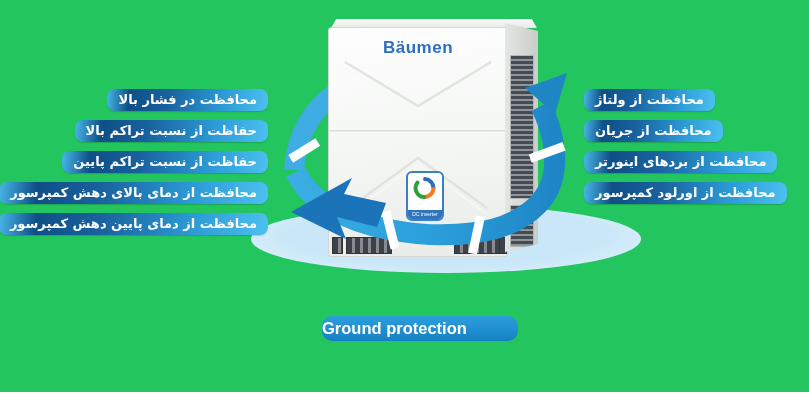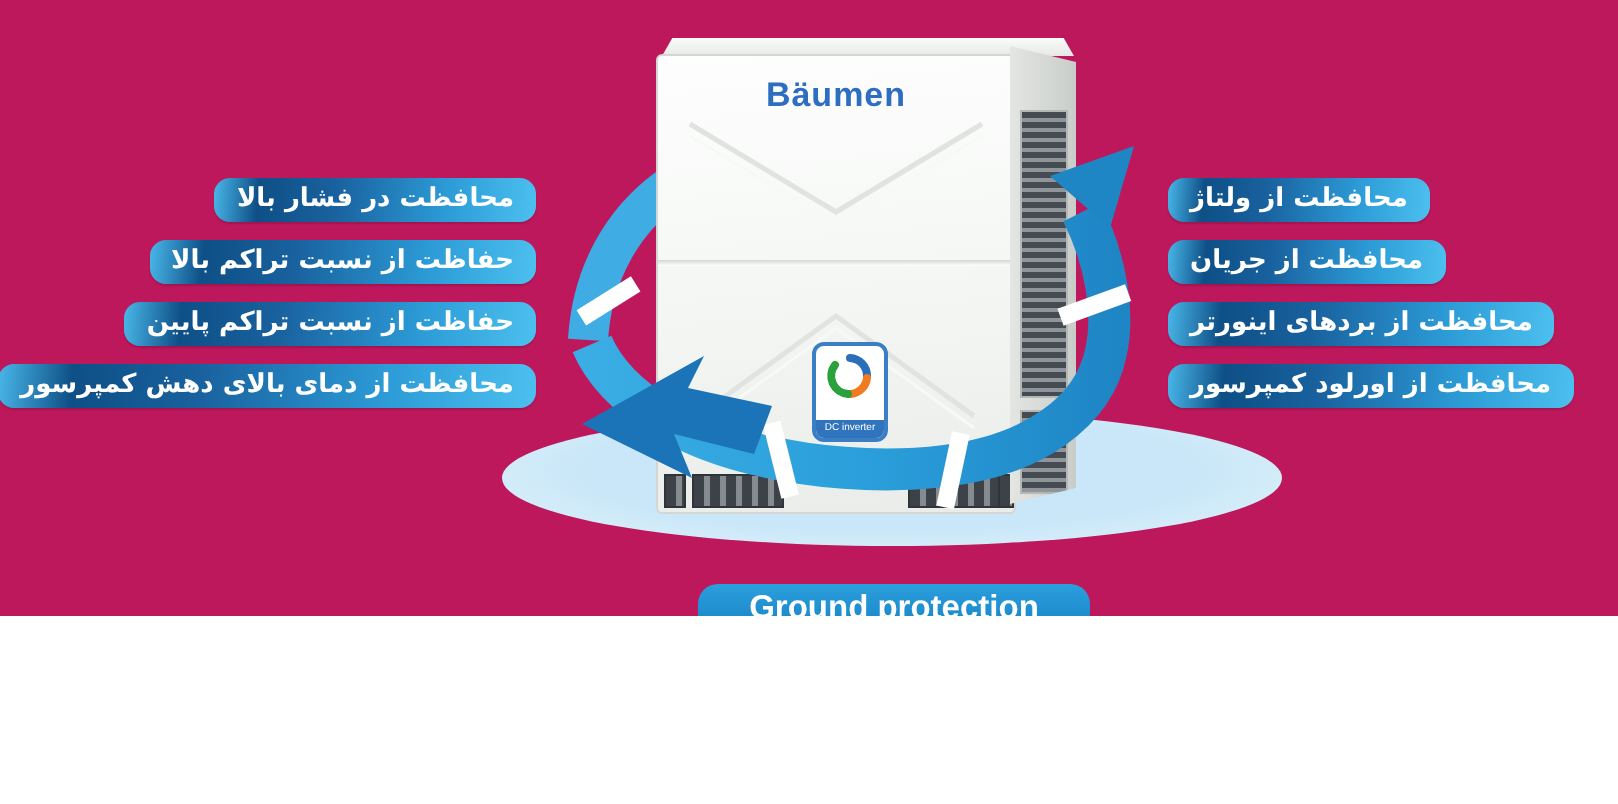--- a/index.html
+++ b/index.html
@@ -1,16 +1,16 @@
 <!DOCTYPE html>
 <html><head>
 <meta charset="utf-8">
 <style>
   html,body{margin:0;padding:0;background:#fff;}
-  .stage{position:relative;width:809px;height:308px;background:#be185d;overflow:hidden;
+  .stage{position:relative;width:809px;height:392px;background:#22c55e;overflow:hidden;
          font-family:"DejaVu Sans",sans-serif;}
   
   .floor{position:absolute;left:251px;top:205px;width:390px;height:68px;border-radius:50%;
          background:radial-gradient(ellipse at 50% 45%, #c9e7f8 55%, #d8eefa 80%, #eaf6fd 100%);z-index:1;}
   
   .svg-back{position:absolute;left:0;top:0;z-index:2;pointer-events:none;}
   .svg-front{position:absolute;left:0;top:0;z-index:4;pointer-events:none;}
   
   .unit-top{position:absolute;left:331px;top:19px;width:206px;height:9px;z-index:3;
             background:linear-gradient(180deg,#fafcfa,#e7e9e7);
@@ -46,24 +46,24 @@
   .louver.bottom{top:182px;height:40px;}
   
   .pill-col{position:absolute;display:flex;flex-direction:column;gap:9px;z-index:6;margin-top:32px;}
   .pill-col.left{left:6px;top:57px;width:262px;align-items:flex-end;}
   .pill-col.right{left:584px;top:57px;width:222px;align-items:flex-start;}
   .pill{height:22px;line-height:22px;padding:0 11px;border-radius:8px;white-space:nowrap;
         color:#ffffff;font-size:13px;font-weight:bold;direction:rtl;
         background:linear-gradient(95deg,#49b7e9 0%,#0e4f86 14%,#19629f 38%,#2c9bd6 72%,#4cc0ef 100%);
         box-shadow:0 1px 1px rgba(0,0,0,.15);}
   
-  .ground{position:absolute;left:322px;top:292px;width:196px;height:25px;z-index:6;
+  .ground{position:absolute;left:322px;top:316px;width:196px;height:25px;z-index:6;
           border-radius:10px;background:linear-gradient(180deg,#2c9fdd,#1581c4);
-          color:#fff;text-align:center;line-height:25px;font-size:16.5px;font-weight:bold;
-          font-family:"Liberation Sans",sans-serif;margin-left:27px;}
+          color:#fff;text-align:left;line-height:25px;font-size:16.5px;font-weight:bold;
+          font-family:"Liberation Sans",sans-serif;}
 </style>
 </head>
 <body>
 
 <div class="stage">
 
   <div class="floor"></div>
 
   <svg class="svg-back" width="809" height="402" viewBox="0 0 809 402">
     <path d="M 334 94 C 312 110, 296 136, 294 170" fill="none" stroke="#3fade3" stroke-width="20"></path>
@@ -112,20 +112,21 @@
     <rect x="529" y="148" width="36" height="9" fill="#ffffff" transform="rotate(-20 547 152)"></rect>
     <polygon points="525,88 567,73 555,114" fill="#1f86c6"></polygon>
     <polygon points="291,212 352,178 344,194 386,203 377,227 337,217 346,239" fill="#1b74b8"></polygon>
   </svg>
 
   <div class="pill-col left">
     <div class="pill" dir="rtl">محافظت در فشار بالا</div>
     <div class="pill" dir="rtl">حفاظت از نسبت تراکم بالا</div>
     <div class="pill" dir="rtl">حفاظت از نسبت تراکم پایین</div>
     <div class="pill" dir="rtl">محافظت از دمای بالای دهش کمپرسور</div>
+    <div class="pill" dir="rtl">محافظت از دمای پایین دهش کمپرسور</div>
   </div>
 
   <div class="pill-col right">
     <div class="pill" dir="rtl">محافظت از ولتاژ</div>
     <div class="pill" dir="rtl">محافظت از جریان</div>
     <div class="pill" dir="rtl">محافظت از بردهای اینورتر</div>
     <div class="pill" dir="rtl">محافظت از اورلود کمپرسور</div>
   </div>
 
   <div class="ground">Ground protection</div>

